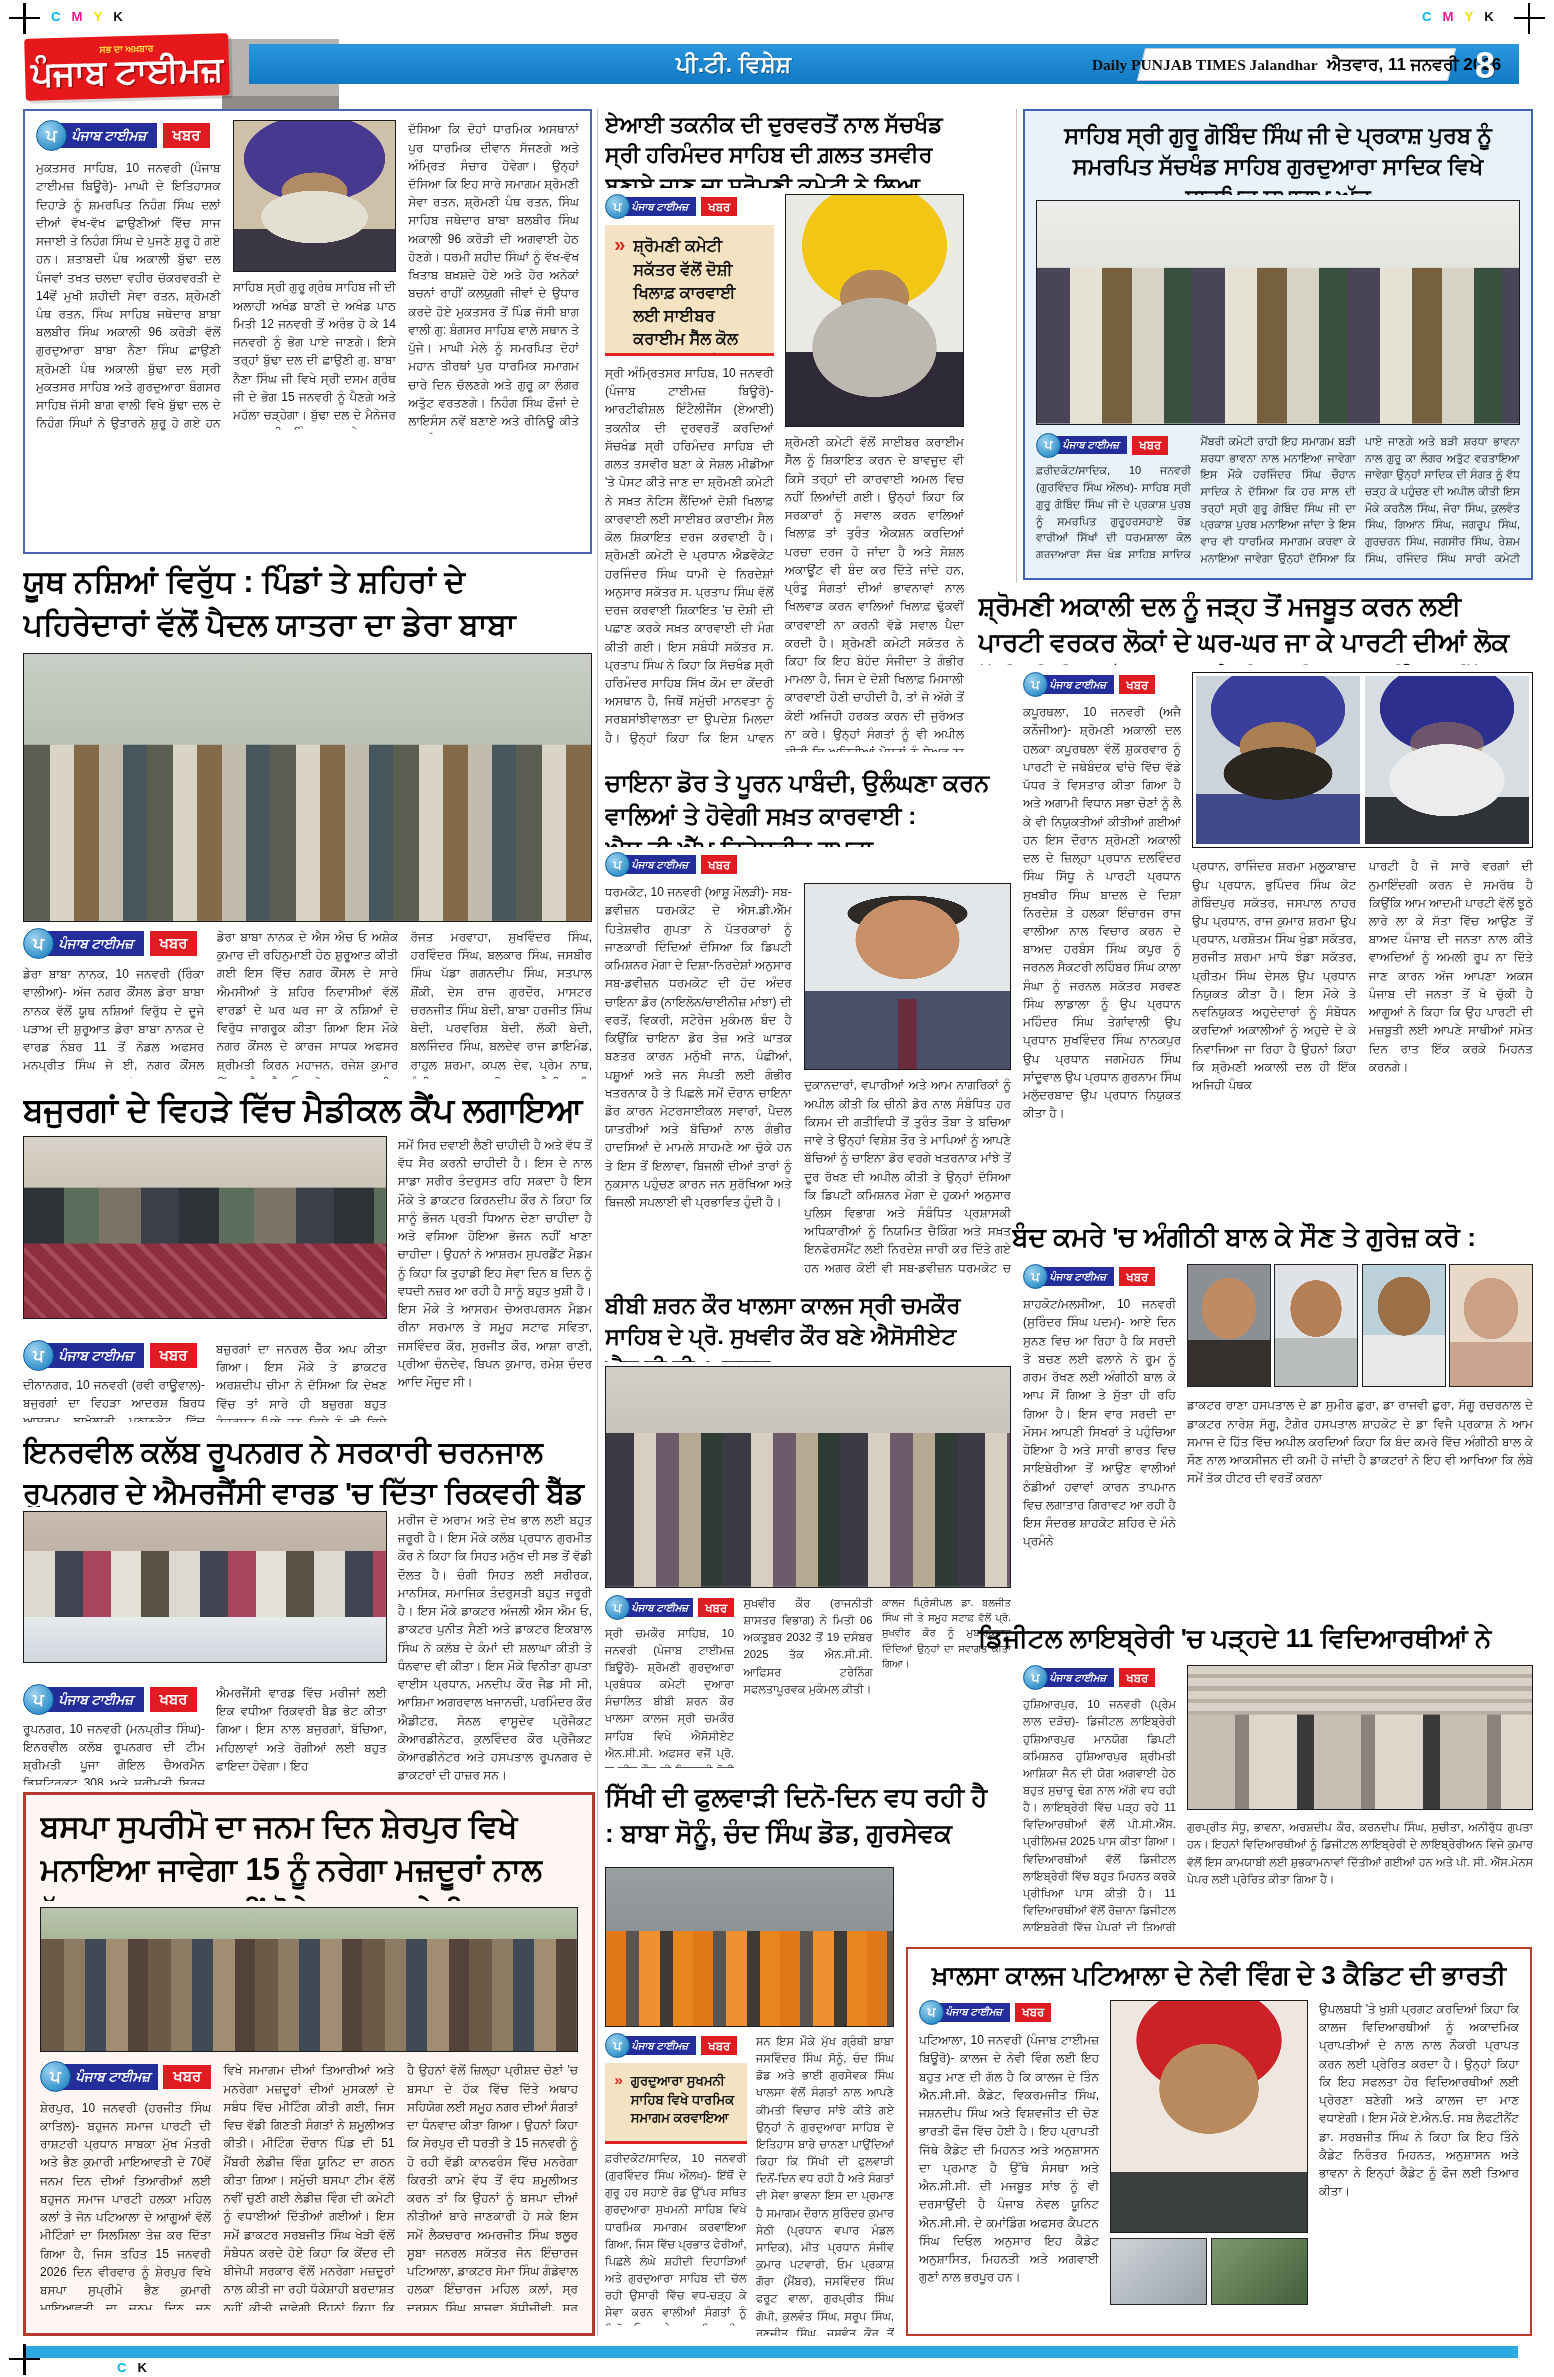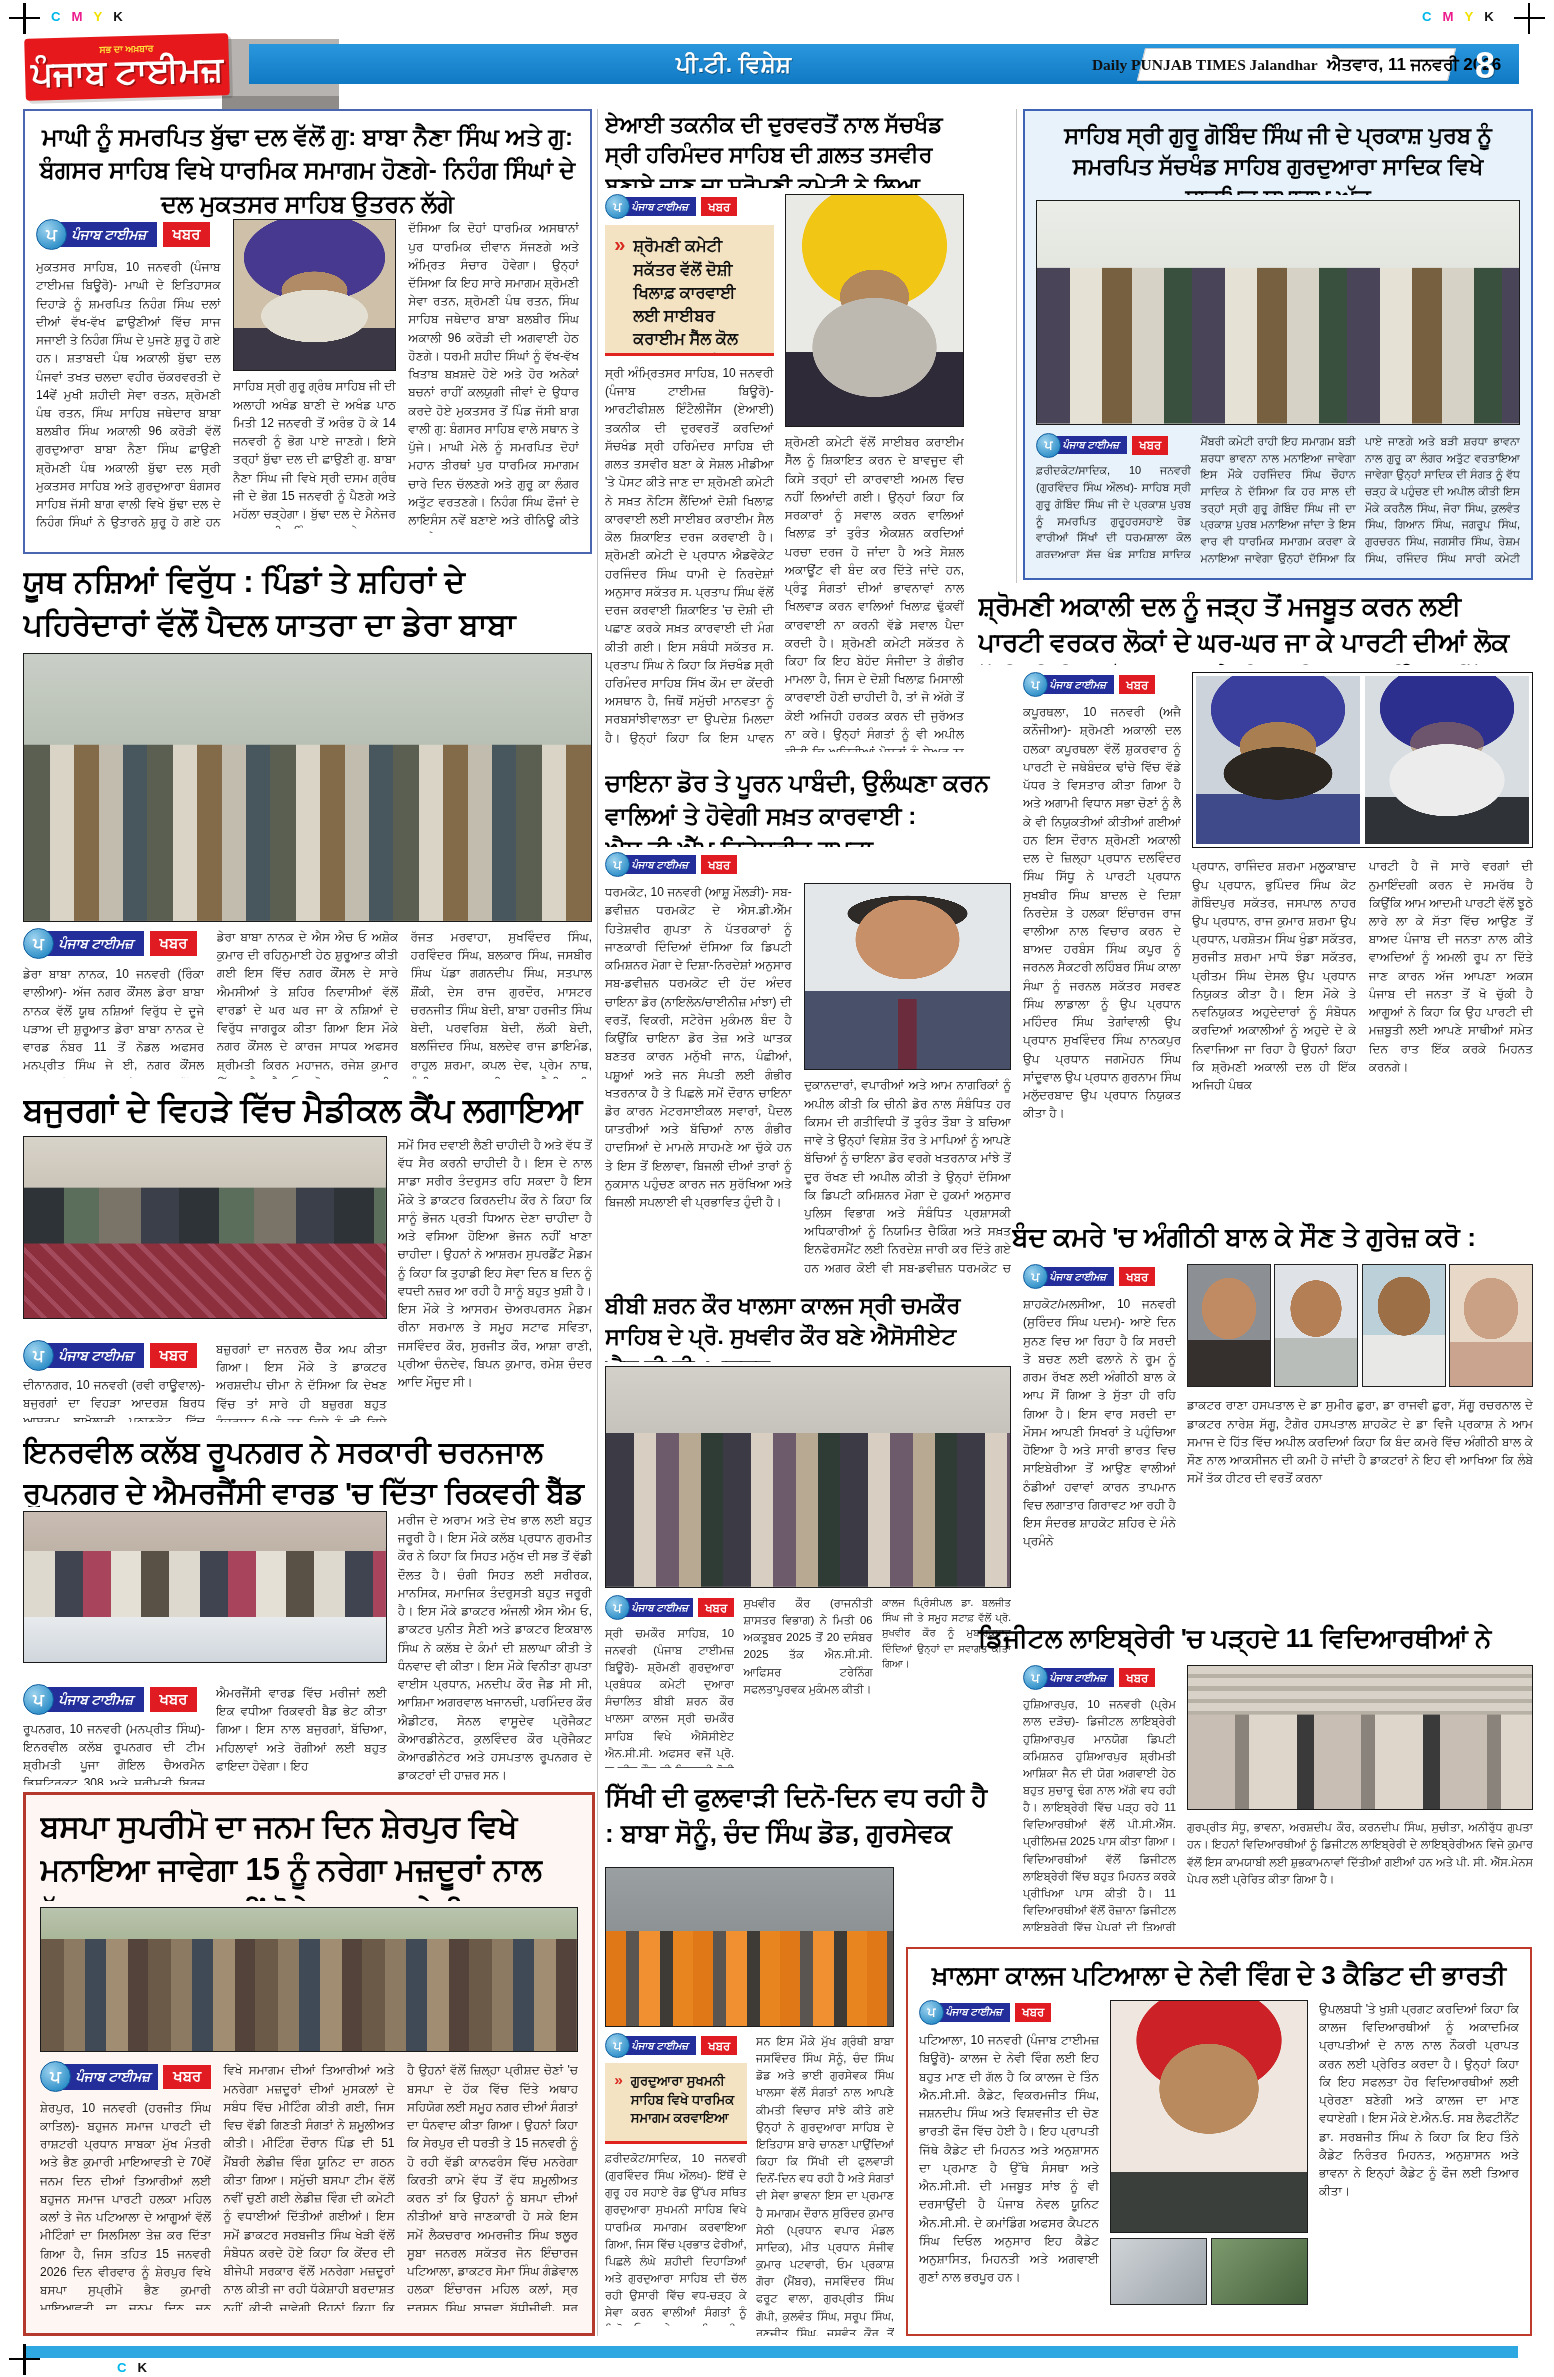--- a/index.html
+++ b/index.html
@@ -154,21 +154,20 @@
   <div class="abs pageno" style="left:1475px;top:45px">8</div>
   <div class="abs mast-red" style="left:25px;top:36px;width:204px;height:62px">
     <div class="tg">ਸਭ ਦਾ ਅਖ਼ਬਾਰ</div>
     <div class="lg">ਪੰਜਾਬ ਟਾਈਮਜ਼</div>
   </div>
 
   <div class="abs vrule" style="left:597px;top:109px;height:2227px"></div>
   <div class="abs vrule" style="left:1016px;top:109px;height:474px"></div>
 
   <div class="abs box-blue" style="left:23px;top:109px;width:569px;height:445px;padding:9.3px 11px">
-    <div class="hl ctr" style="font-size:24px;height:99px">ਮਾਘੀ ਨੂੰ ਸਮਰਪਿਤ ਬੁੱਢਾ ਦਲ ਵੱਲੋਂ ਗੁ: ਬਾਬਾ ਨੈਣਾ ਸਿੰਘ ਅਤੇ ਗੁ: ਬੰਗਸਰ ਸਾਹਿਬ ਵਿਖੇ ਧਾਰਮਿਕ ਸਮਾਗਮ ਹੋਣਗੇ- ਨਿਹੰਗ ਸਿੰਘਾਂ ਦੇ ਦਲ ਮੁਕਤਸਰ ਸਾਹਿਬ ਉਤਰਨ ਲੱਗੇ</div>
     <div class="cols" style="height:314px">
       <div class="col" style="flex:0 0 34%">
         <div class="badge">
           <span class="circ">ਪ</span>
           <span class="brand">ਪੰਜਾਬ ਟਾਈਮਜ਼</span>
           <span class="tag">ਖਬਰ</span>
         </div>
         <div class="body-txt" style="margin-top:7.8px;height:274px">ਮੁਕਤਸਰ ਸਾਹਿਬ, 10 ਜਨਵਰੀ (ਪੰਜਾਬ ਟਾਈਮਜ਼ ਬਿਊਰੋ)- ਮਾਘੀ ਦੇ ਇਤਿਹਾਸਕ ਦਿਹਾੜੇ ਨੂੰ ਸ਼ਮਰਪਿਤ ਨਿਹੰਗ ਸਿੰਘ ਦਲਾਂ ਦੀਆਂ ਵੱਖ-ਵੱਖ ਛਾਉਣੀਆਂ ਵਿੱਚ ਸਾਜ ਸਜਾਈ ਤੇ ਨਿਹੰਗ ਸਿੰਘ ਦੇ ਪੁਜਣੇ ਸ਼ੁਰੂ ਹੋ ਗਏ ਹਨ। ਸ਼ਤਾਬਦੀ ਪੰਥ ਅਕਾਲੀ ਬੁੱਢਾ ਦਲ ਪੰਜਵਾਂ ਤਖਤ ਚਲਦਾ ਵਹੀਰ ਚੱਕਰਵਰਤੀ ਦੇ 14ਵੇਂ ਮੁਖੀ ਸ਼ਹੀਦੀ ਸੇਵਾ ਰਤਨ, ਸ਼੍ਰੋਮਣੀ ਪੰਥ ਰਤਨ, ਸਿੰਘ ਸਾਹਿਬ ਜਥੇਦਾਰ ਬਾਬਾ ਬਲਬੀਰ ਸਿੰਘ ਅਕਾਲੀ 96 ਕਰੋੜੀ ਵੱਲੋਂ ਗੁਰਦੁਆਰਾ ਬਾਬਾ ਨੈਣਾ ਸਿੰਘ ਛਾਉਣੀ ਸ਼੍ਰੋਮਣੀ ਪੰਥ ਅਕਾਲੀ ਬੁੱਢਾ ਦਲ ਸ੍ਰੀ ਮੁਕਤਸਰ ਸਾਹਿਬ ਅਤੇ ਗੁਰਦੁਆਰਾ ਬੰਗਸਰ ਸਾਹਿਬ ਜੱਸੀ ਬਾਗ ਵਾਲੀ ਵਿਖੇ ਬੁੱਢਾ ਦਲ ਦੇ ਨਿਹੰਗ ਸਿੰਘਾਂ ਨੇ ਉਤਾਰਨੇ ਸ਼ੁਰੂ ਹੋ ਗਏ ਹਨ ਅਤੇ ਮਾਘੀ ਮੇਲੇ ਨੂੰ ਸਮਰਪਿਤ ਧਾਰਮਿਕ ਸਮਾਗਮਾਂ ਦੀਆਂ ਤਿਆਰੀਆਂ ਜ਼ੋਰਾਂ ਸ਼ੋਰਾਂ ਨਾਲ ਸ਼ੁਰੂ ਹੋ ਰਹੀਆਂ ਹਨ। ਦੋਹਾਂ ਅਸਥਾਨਾਂ ਤੇ</div>
       </div>
       <div class="col" style="flex:0 0 30%">
@@ -286,21 +285,21 @@
   <div class="abs" style="left:605px;top:1595px;width:406px;height:177px">
     <div class="cols" style="height:177px;gap:9.3px">
       <div class="col">
         <div class="badge sm">
           <span class="circ">ਪ</span>
           <span class="brand">ਪੰਜਾਬ ਟਾਈਮਜ਼</span>
           <span class="tag">ਖਬਰ</span>
         </div>
         <div class="body-txt" style="margin-top:4.7px;height:143px;font-size:11.3px">ਸ੍ਰੀ ਚਮਕੌਰ ਸਾਹਿਬ, 10 ਜਨਵਰੀ (ਪੰਜਾਬ ਟਾਈਮਜ਼ ਬਿਊਰੋ)- ਸ਼੍ਰੋਮਣੀ ਗੁਰਦੁਆਰਾ ਪ੍ਰਬੰਧਕ ਕਮੇਟੀ ਦੁਆਰਾ ਸੰਚਾਲਿਤ ਬੀਬੀ ਸ਼ਰਨ ਕੌਰ ਖਾਲਸਾ ਕਾਲਜ ਸ੍ਰੀ ਚਮਕੌਰ ਸਾਹਿਬ ਵਿਖੇ ਐਸੋਸੀਏਟ ਐਨ.ਸੀ.ਸੀ. ਅਫਸਰ ਵਜੋਂ ਪ੍ਰੋ. ਸੁਖਵੀਰ ਕੌਰ ਦੀ ਨਿਯੁਕਤੀ ਹੋਈ ਹੈ।</div>
       </div>
-      <div class="col body-txt" style="font-size:11.3px">ਸੁਖਵੀਰ ਕੌਰ (ਰਾਜਨੀਤੀ ਸ਼ਾਸਤਰ ਵਿਭਾਗ) ਨੇ ਮਿਤੀ 06 ਅਕਤੂਬਰ 2025 ਤੋਂ 20 ਦਸੰਬਰ 2025 ਤੱਕ ਐਨ.ਸੀ.ਸੀ. ਆਫਿਸਰ ਟਰੇਨਿੰਗ ਸਫਲਤਾਪੂਰਵਕ ਮੁਕੰਮਲ ਕੀਤੀ।</div>
+      <div class="col body-txt" style="font-size:11.3px">ਸੁਖਵੀਰ ਕੌਰ (ਰਾਜਨੀਤੀ ਸ਼ਾਸਤਰ ਵਿਭਾਗ) ਨੇ ਮਿਤੀ 06 ਅਕਤੂਬਰ 2032 ਤੋਂ 19 ਦਸੰਬਰ 2025 ਤੱਕ ਐਨ.ਸੀ.ਸੀ. ਆਫਿਸਰ ਟਰੇਨਿੰਗ ਸਫਲਤਾਪੂਰਵਕ ਮੁਕੰਮਲ ਕੀਤੀ।</div>
       <div class="col body-txt" style="font-size:10px">ਕਾਲਜ ਪ੍ਰਿੰਸੀਪਲ ਡਾ. ਬਲਜੀਤ ਸਿੰਘ ਜੀ ਤੇ ਸਮੂਹ ਸਟਾਫ਼ ਵੱਲੋਂ ਪ੍ਰੋ. ਸੁਖਵੀਰ ਕੌਰ ਨੂੰ ਮੁਬਾਰਕਬਾਦ ਦਿੰਦਿਆਂ ਉਨ੍ਹਾਂ ਦਾ ਸਵਾਗਤ ਕੀਤਾ ਗਿਆ।</div>
     </div>
   </div>
 
   <div class="abs hl" style="left:605px;top:1780px;width:396px;height:81px;font-size:26px">ਸਿੱਖੀ ਦੀ ਫੁਲਵਾੜੀ ਦਿਨੋ-ਦਿਨ ਵਧ ਰਹੀ ਹੈ : ਬਾਬਾ ਸੋਨੂੰ, ਚੰਦ ਸਿੰਘ ਡੋਡ, ਗੁਰਸੇਵਕ ਖ਼ਾਲਸਾ</div>
   <div class="abs ph ph-i" style="left:605px;top:1867px;width:289px;height:160px"></div>
   <div class="abs" style="left:605px;top:2033px;width:289px;height:303px">
     <div style="display:flex;gap:9.3px;height:303px">
       <div style="flex:0 0 49%;overflow:hidden">
         <div class="badge sm">

